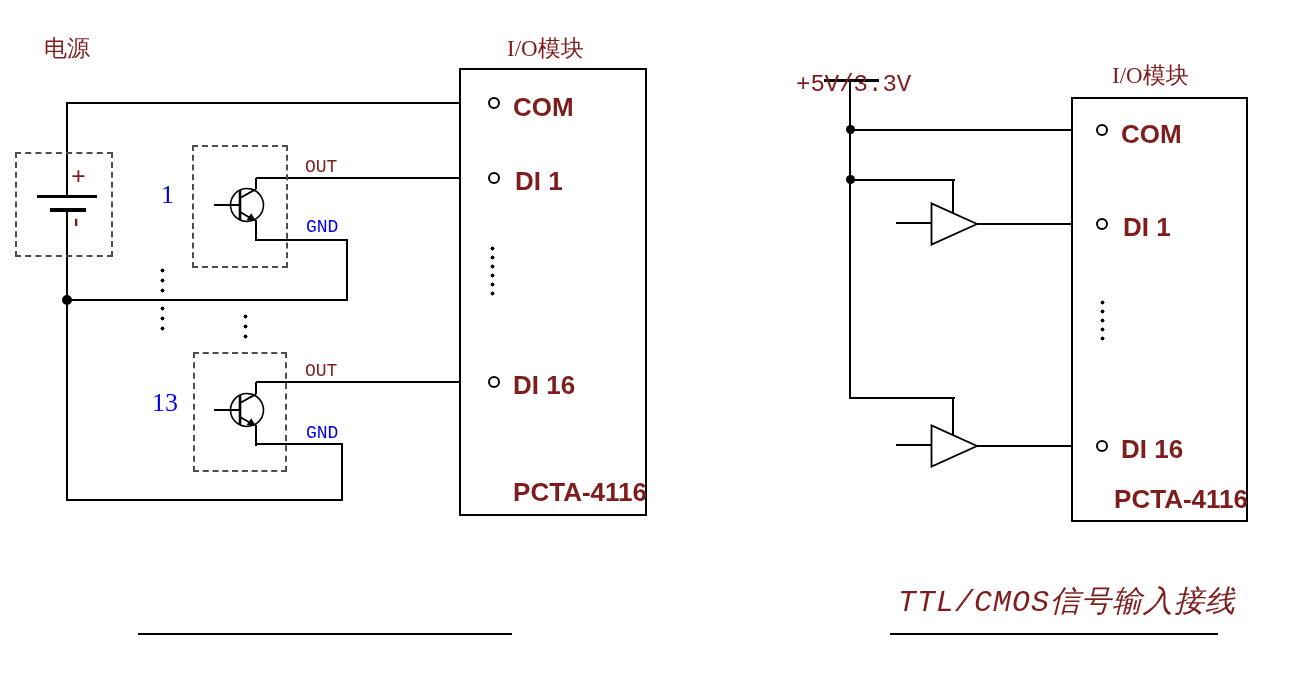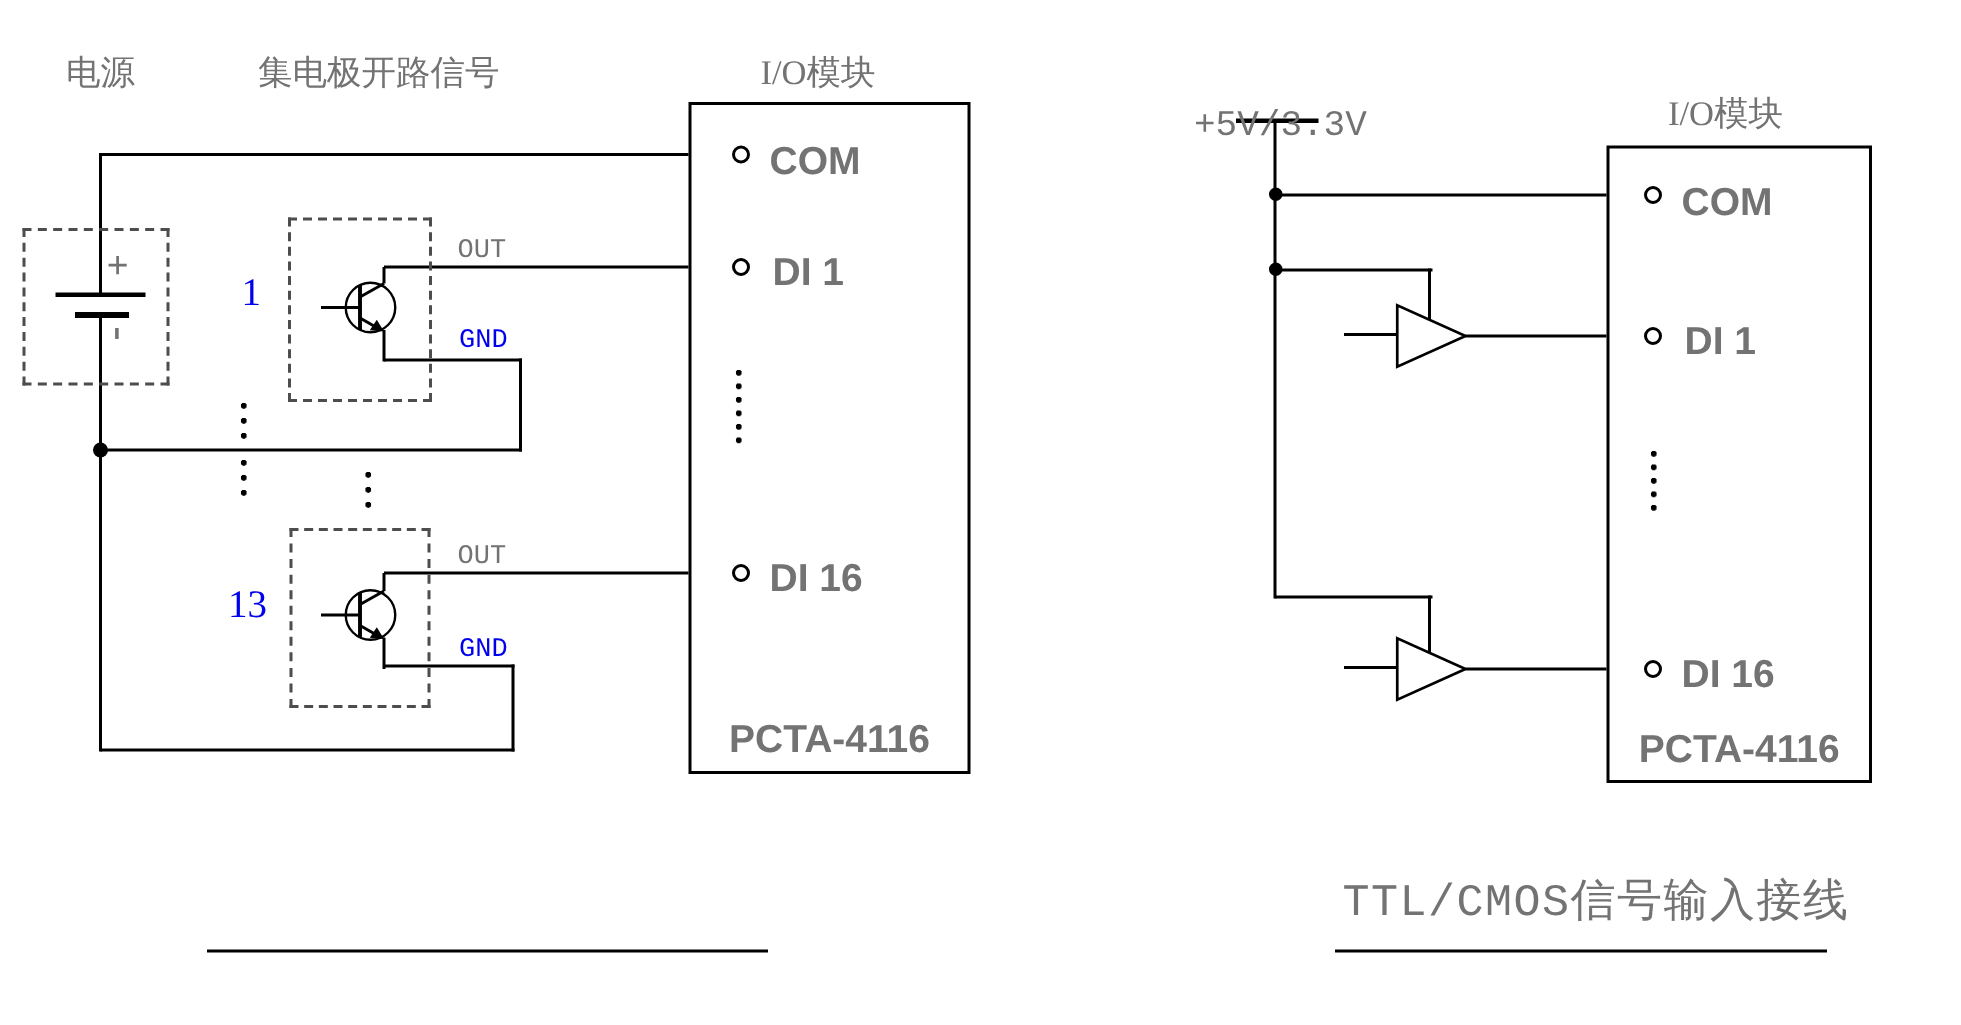--- a/index.html
+++ b/index.html
@@ -7,25 +7,25 @@
           font-family:"Liberation Serif","DejaVu Serif",serif;}
   .wh{position:absolute;height:2px;background:#000;}
   .wv{position:absolute;width:2px;background:#000;}
   .box{position:absolute;border:2px solid #000;background:#fff;box-sizing:border-box;}
   .dash{position:absolute;border:2px dashed #4d4d4d;box-sizing:border-box;}
   .term{position:absolute;width:12px;height:12px;border:2px solid #000;border-radius:50%;
         background:#fff;box-sizing:border-box;}
   .jdot{position:absolute;background:#000;border-radius:50%;}
   .vdots{position:absolute;width:5px;background-image:radial-gradient(circle at 2.5px 2.5px,#000 1.8px,transparent 2.2px);
          background-size:5px 10px;background-repeat:repeat-y;}
-  .lbl{position:absolute;white-space:nowrap;color:#737373;line-height:1.1;}
+  .lbl{position:absolute;white-space:nowrap;color:#7f1d1d;line-height:1.1;}
   .sans{font-family:"Liberation Sans","DejaVu Sans",sans-serif;font-weight:bold;}
   .mono{font-family:"Liberation Mono","DejaVu Sans Mono",monospace;}
   .blue{color:#0000ee;}
-  .center{text-align:center;}
+  .center{text-align:right;}
   .rot90{display:inline-block;transform:rotate(90deg);}
   svg{position:absolute;left:0;top:0;pointer-events:none;}
 </style>
 </head>
 <body>
 
 <div id="canvas">
 
   <div class="wh" style="left:67px;top:102px;width:421px;"></div>
   <div class="wv" style="left:66px;top:102px;height:94px;"></div>
@@ -98,21 +98,20 @@
       <line x1="256" y1="394" x2="256" y2="382" stroke-width="2"></line>
       <line x1="240" y1="417" x2="254" y2="425" stroke-width="2"></line>
       <polygon points="256,426 246.5,425.2 251.2,418.2" fill="#000" stroke="none"></polygon>
       <line x1="256" y1="425" x2="256" y2="446" stroke-width="2"></line>
     </g>
     <polygon points="931.5,203.5 931.5,244.5 977,224" fill="#fff" stroke="#000" stroke-width="1.8"></polygon>
     <polygon points="931.5,425.5 931.5,466.5 977,446" fill="#fff" stroke="#000" stroke-width="1.8"></polygon>
   </svg>
 
   <div class="lbl" style="left:44px;top:36px;font-size:23px;">电源</div>
-  <div class="lbl" style="left:172px;top:36px;font-size:23px;">集电极开路信号</div>
   <div class="lbl" style="left:507px;top:36px;font-size:23px;">I/O模块</div>
 
   <div class="lbl sans" style="left:513px;top:93px;font-size:26px;">COM</div>
   <div class="lbl sans" style="left:515px;top:167px;font-size:26px;">DI 1</div>
   <div class="lbl sans" style="left:513px;top:371px;font-size:26px;">DI 16</div>
   <div class="lbl sans center" style="left:459px;top:478px;width:188px;font-size:26px;">PCTA-4116</div>
 
   <div class="lbl mono" style="left:305px;top:158px;font-size:18px;">OUT</div>
   <div class="lbl mono blue" style="left:306px;top:218px;font-size:18px;">GND</div>
   <div class="lbl mono" style="left:305px;top:362px;font-size:18px;">OUT</div>
@@ -123,16 +122,16 @@
   <div class="wh" style="left:138px;top:633px;width:374px;"></div>
 
   <div class="lbl mono" style="left:796px;top:49px;font-size:24px;margin-top:23px;">+5V/3.3V</div>
   <div class="lbl" style="left:1112px;top:63px;font-size:23px;">I/O模块</div>
 
   <div class="lbl sans" style="left:1121px;top:120px;font-size:26px;">COM</div>
   <div class="lbl sans" style="left:1123px;top:213px;font-size:26px;">DI 1</div>
   <div class="lbl sans" style="left:1121px;top:435px;font-size:26px;">DI 16</div>
   <div class="lbl sans center" style="left:1071px;top:485px;width:177px;font-size:26px;">PCTA-4116</div>
 
-  <div class="lbl center" style="left:864px;top:587px;width:400px;font-size:30px;letter-spacing:1px;font-family:'Liberation Mono','Liberation Serif','DejaVu Serif',serif;">TTL/CMOS信号输入接线</div>
+  <div class="lbl center" style="left:836px;top:587px;width:400px;font-size:30px;letter-spacing:1px;font-family:'Liberation Mono','Liberation Serif','DejaVu Serif',serif;font-style:italic;">TTL/CMOS信号输入接线</div>
   <div class="wh" style="left:890px;top:633px;width:328px;"></div>
 
 </div>
 
 </body></html>

